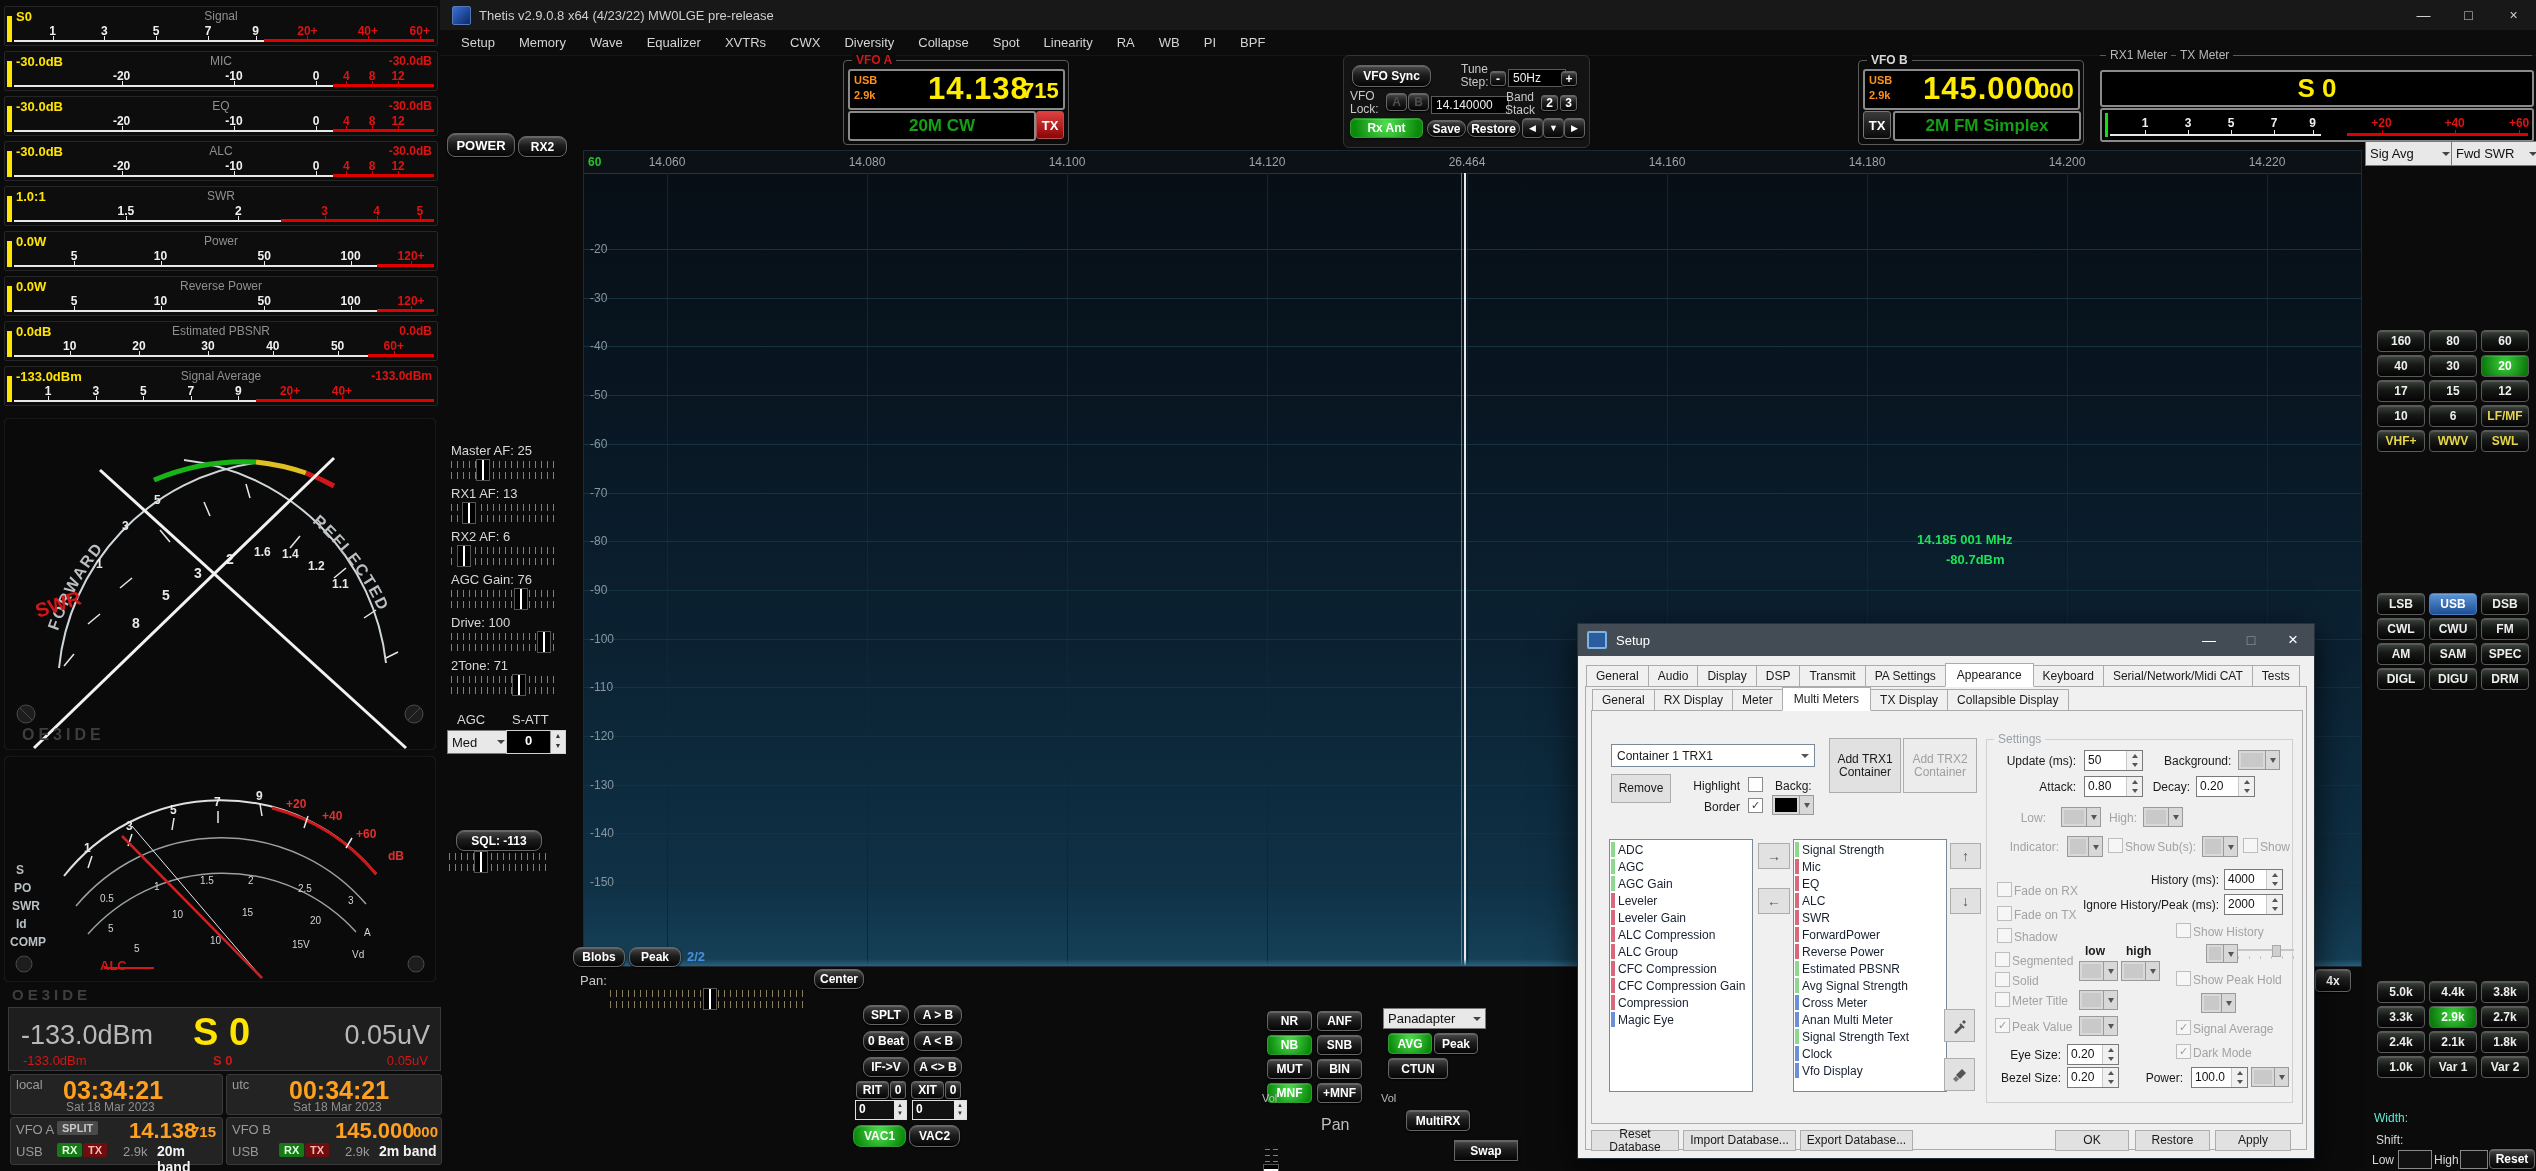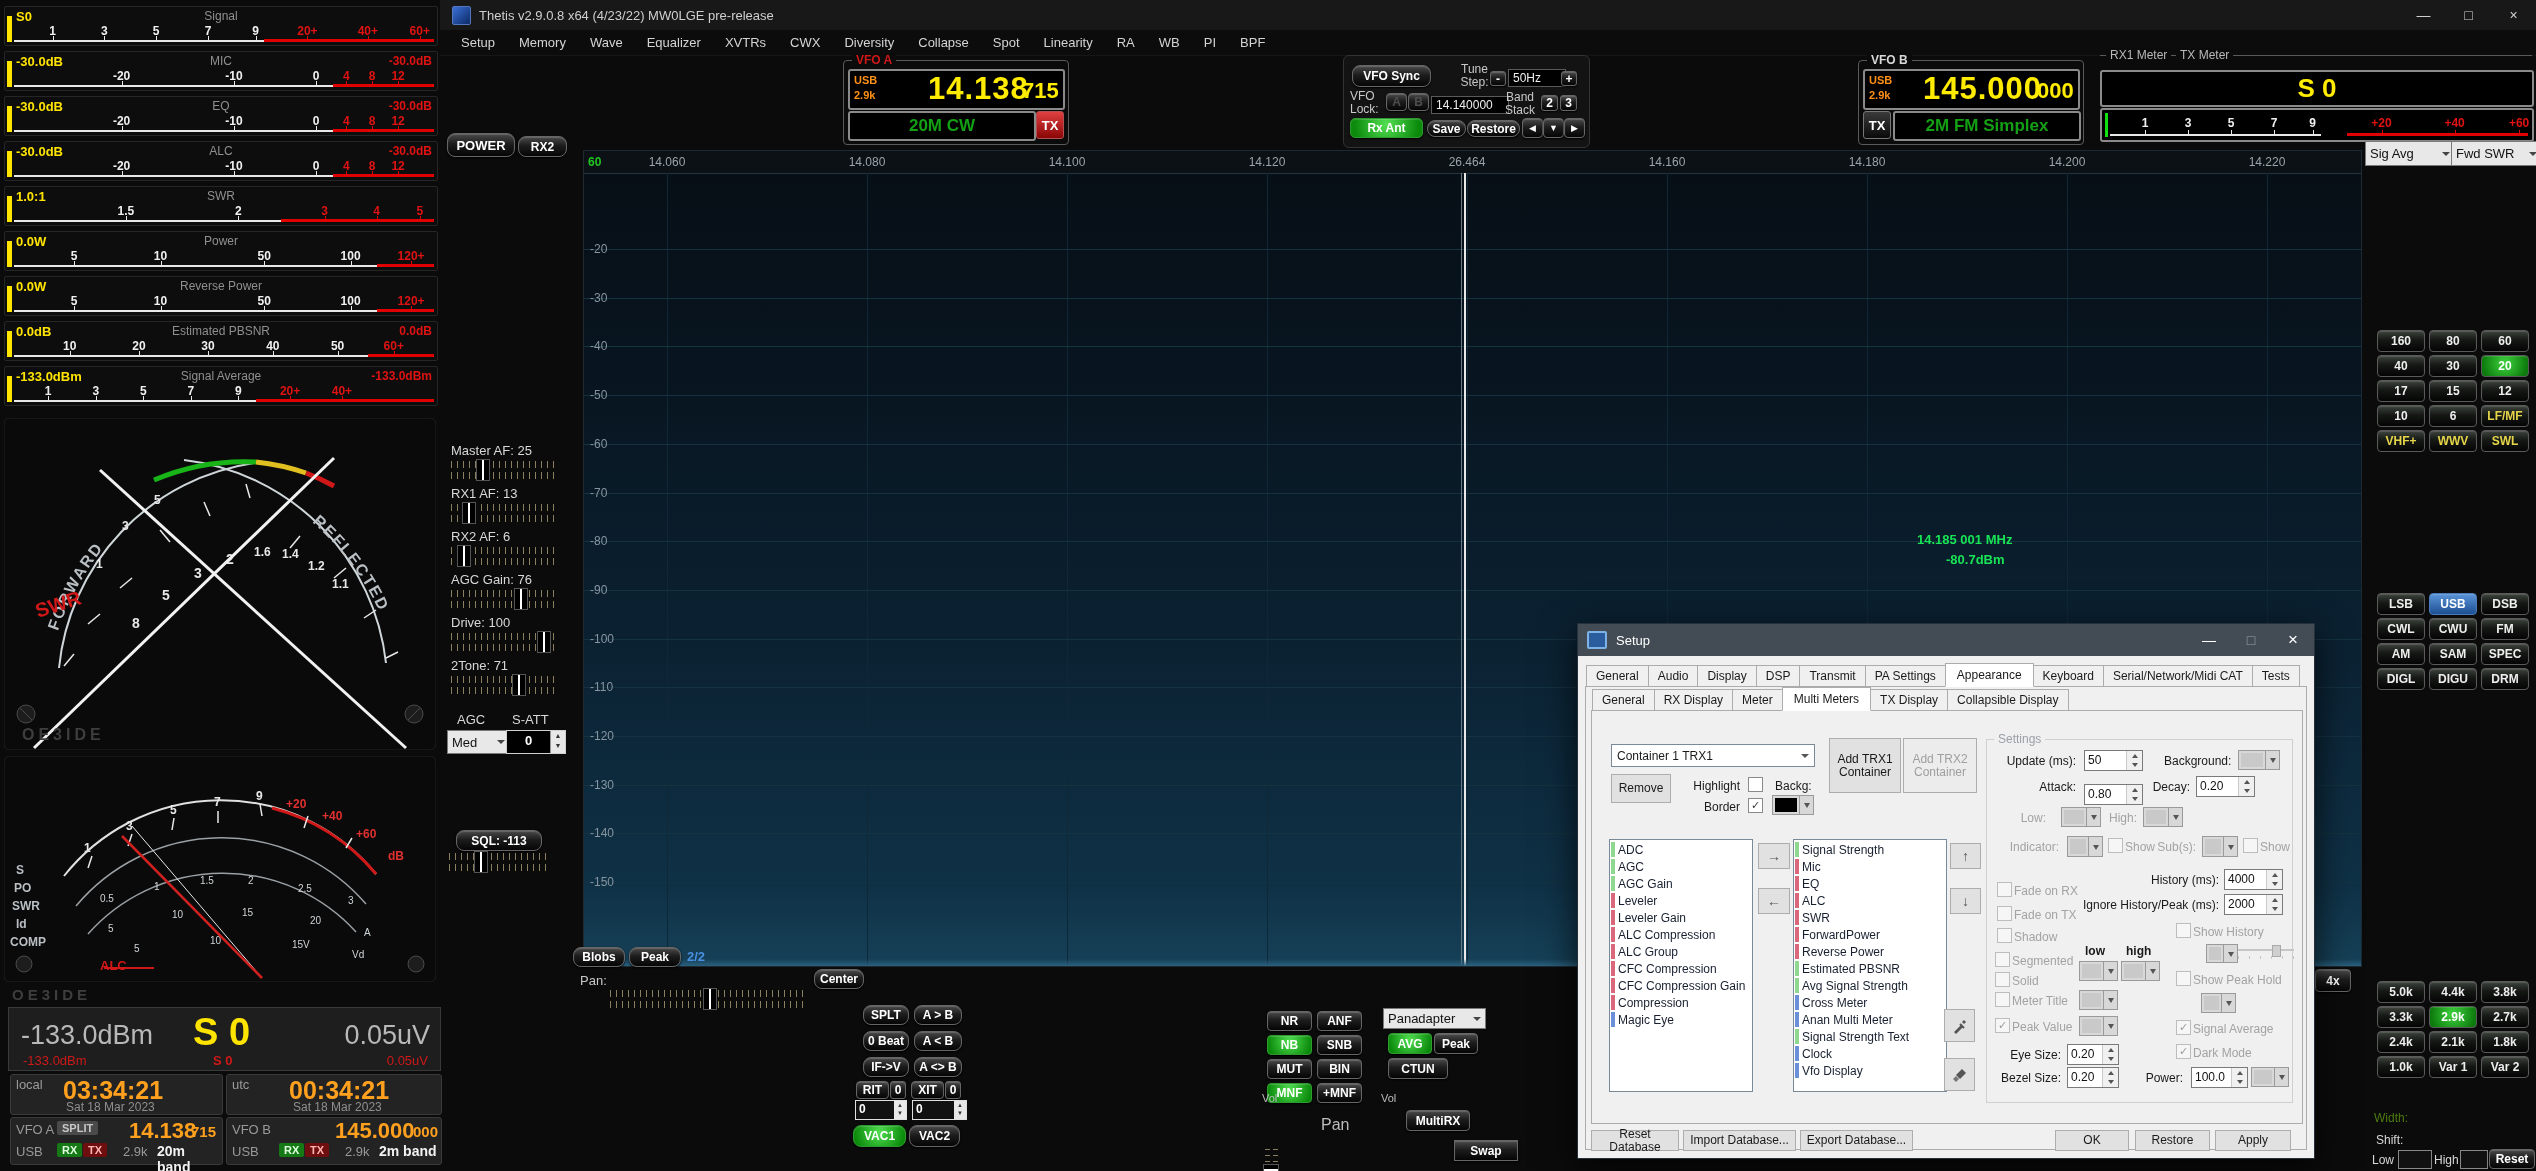--- a/index.html
+++ b/index.html
@@ -897,21 +897,21 @@
       <div class="rbtn green">2.9k</div>
       <div class="rbtn">2.7k</div>
       <div class="rbtn">2.4k</div>
       <div class="rbtn">2.1k</div>
       <div class="rbtn">1.8k</div>
       <div class="rbtn">1.0k</div>
       <div class="rbtn">Var 1</div>
       <div class="rbtn">Var 2</div>
     </div>
 
-  <span class="abs" style="left:2374px;top:1111px;color:#4d7c0f;font-size:12px;">Width:</span>
+  <span class="abs" style="left:2374px;top:1111px;color:#5eead4;font-size:12px;">Width:</span>
 
   <span class="abs" style="left:2376px;top:1133px;color:#d8d8d8;font-size:12px;">Shift:</span>
 
   <span class="abs" style="left:2372px;top:1153px;color:#d8d8d8;font-size:12px;">Low</span>
   <div class="abs" style="left:2398px;top:1150px;width:32px;height:17px;background:#111;border:1px solid #888;"></div>
   <span class="abs" style="left:2434px;top:1153px;color:#d8d8d8;font-size:12px;">High</span>
   <div class="abs" style="left:2460px;top:1150px;width:26px;height:17px;background:#111;border:1px solid #888;"></div>
   <div class="tbtn abs" style="left:2489px;top:1149px;width:44px;height:18px;border-radius:4px;">
       <span>Reset</span>
     </div>
@@ -1111,21 +1111,21 @@
           <i class="dn"></i>
         </span>
       </div>
     <span class="dlbl en" style="left:586px;top:130px;">Background:</span>
     <div class="cdd" style="left:660px;top:126px;width:40px;height:18px;">
         <i class="sw"></i>
         <i class="dd"></i>
       </div>
 
     <span class="dlbl en" style="left:398px;top:156px;width:100px;text-align:right;">Attack:</span>
-    <div class="spin" style="left:506px;top:152px;width:57px;height:19px;margin-top:8px;">
+    <div class="spin" style="left:506px;top:152px;width:57px;height:19px;">
         <span class="v">0.80</span>
         <span class="ar">
           <i class="up"></i>
           <i class="dn"></i>
         </span>
       </div>
     <span class="dlbl en" style="left:568px;top:156px;width:44px;text-align:right;">Decay:</span>
     <div class="spin" style="left:618px;top:152px;width:57px;height:19px;">
         <span class="v">0.20</span>
         <span class="ar">

